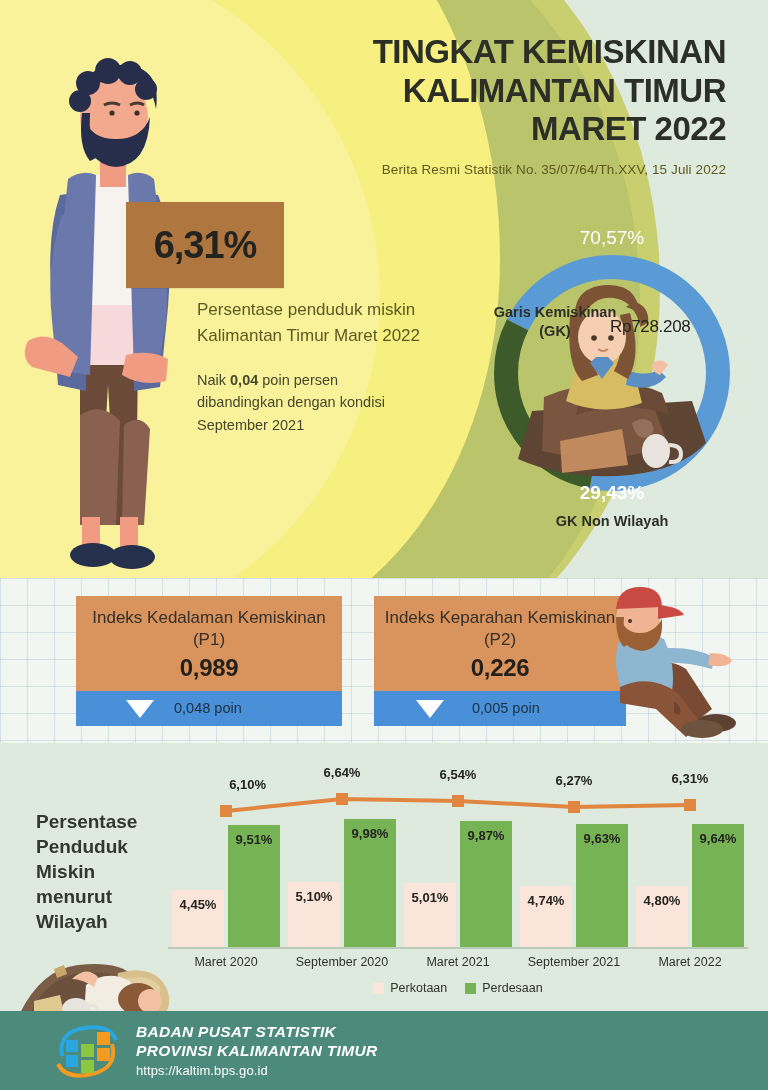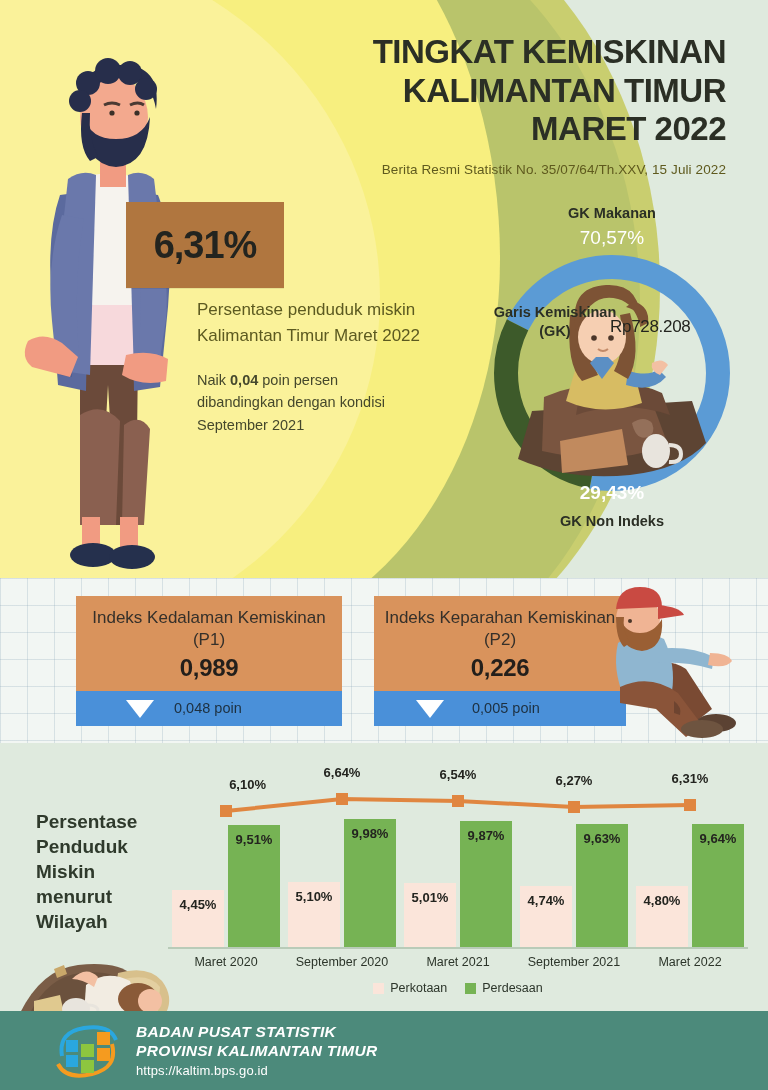--- a/index.html
+++ b/index.html
@@ -224,21 +224,20 @@
   <div class="sign">
     <span class="sign-val">6,31%</span>
   </div>
 
   <div class="left-text">
     <div class="lt-main">Persentase penduduk miskin Kalimantan Timur Maret 2022</div>
     <div class="lt-sub"><span>Naik </span><b>0,04</b><span> poin persen dibandingkan dengan kondisi September 2021</span></div>
   </div>
 
   <div class="donut-block">
-    <div class="gk-top-label">GK Makanan</div>
     <div class="gk-top-val">70,57%</div>
 
     <svg class="donut-svg" width="256" height="256" viewBox="0 0 256 256">
 
       <circle cx="128" cy="128" r="106" fill="none" stroke="#5b9bd5" stroke-width="24" stroke-dasharray="470 196" stroke-dashoffset="117" transform="rotate(-90 128 128)"></circle>
 
       <circle cx="128" cy="128" r="106" fill="none" stroke="#3d5a2a" stroke-width="24" stroke-dasharray="196 470" stroke-dashoffset="-353" transform="rotate(-90 128 128)"></circle>
     </svg>
 
     <svg class="girl-ill" width="256" height="256" viewBox="0 0 256 256">
@@ -268,21 +267,21 @@
       <circle cx="110" cy="93" r="2.8" fill="#4a3528"></circle>
       <circle cx="127" cy="93" r="2.8" fill="#4a3528"></circle>
       <path d="M114 104 q5 4 10 0" stroke="#c28a68" stroke-width="2" fill="none"></path>
 
       <path d="M106 118 l12 16 l12 -16 l-6 -6 h-12z" fill="#5b8fc4"></path>
     </svg>
 
     <div class="donut-center-label">Garis Kemiskinan (GK)</div>
     <div class="rp-val">Rp728.208</div>
     <div class="gk-bot-val">29,43%</div>
-    <div class="gk-bot-label">GK Non Indeks</div>
+    <div class="gk-bot-label">GK Non Wilayah</div>
   </div>
 
   <div class="band"></div>
 
   <div class="card" style="left:76px; top:596px; width:266px;">
     <div class="card-head">
       <div class="card-title">Indeks Kedalaman Kemiskinan (P1)</div>
       <div class="card-val">0,989</div>
     </div>
     <div class="card-foot">

